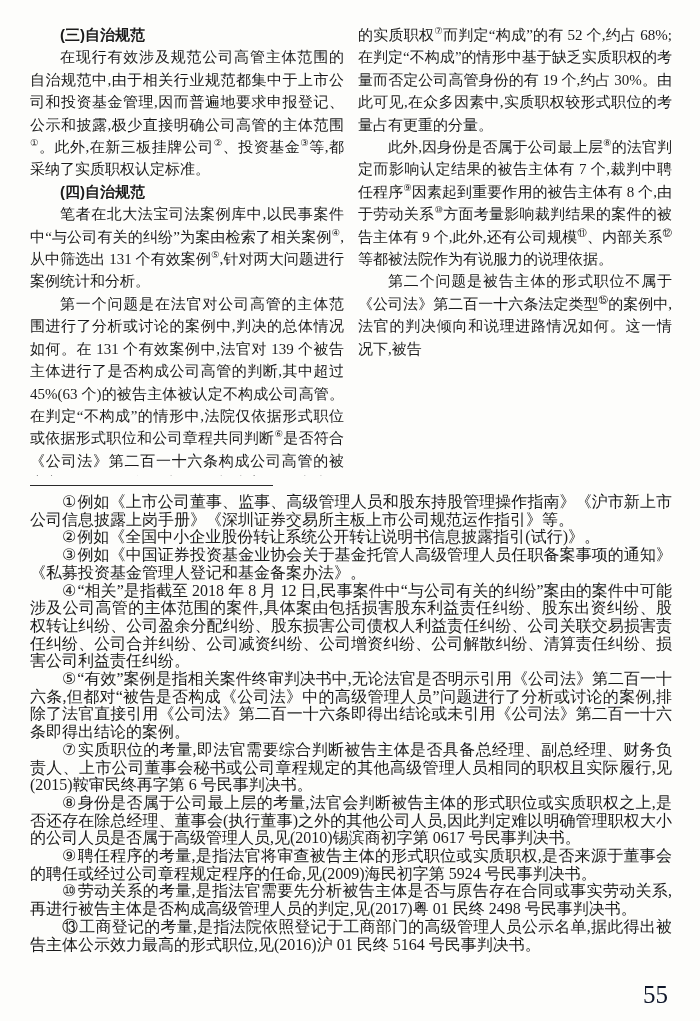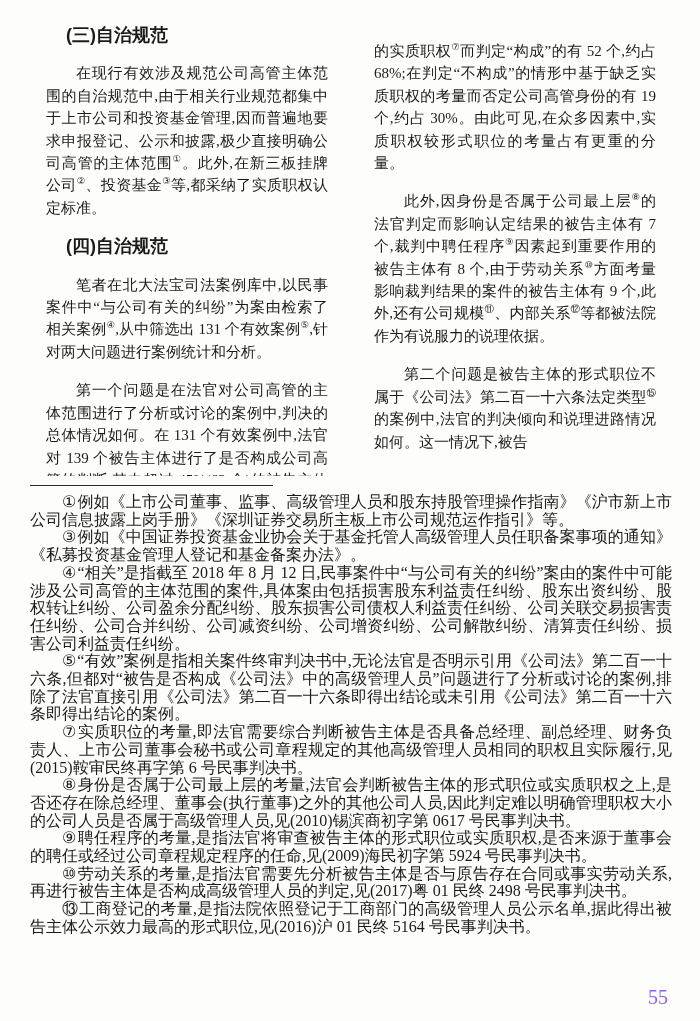--- a/index.html
+++ b/index.html
@@ -19,26 +19,26 @@
     gap:14px;
     height:452px;
     overflow:hidden;
   }
   .col{
     width:314px;
     font-size:15px;
     line-height:22.4px;
     text-align:justify;
   }
-  .para{margin:16px;text-indent:2em;}
+  .para{margin:0;text-indent:2em;}
   .para.noindent{text-indent:0;}
   .heading{
     font-family:"Liberation Sans","DejaVu Sans",sans-serif;
     font-weight:700;
-    font-size:18px;
+    font-size:15px;
     line-height:22.4px;
     text-indent:2em;
     margin:0;
   }
   sup.fnref{
     font-size:9.5px;
     line-height:0;
     vertical-align:super;
   }
   .fn-sep{
@@ -52,22 +52,22 @@
     font-size:16px;
     line-height:17.7px;
     text-align:justify;
   }
   .footnote{margin:0;text-indent:2em;}
   .fn-marker{margin-right:1px;}
   .page-number{
     position:absolute;
     right:32px;
     bottom:12px;
-    font-size:20px;
-    color:#8b5cf6;
+    font-size:25px;
+    color:#0f172a;
   }
 </style>
 </head>
 <body>
 
 <div class="page">
   <div class="body-columns">
     <div class="col" id="left-col">
         <div class="heading">(三)自治规范</div>
         <p class="para">在现行有效涉及规范公司高管主体范围的自治规范中,由于相关行业规范都集中于上市公司和投资基金管理,因而普遍地要求申报登记、公示和披露,极少直接明确公司高管的主体范围<sup class="fnref">①</sup>。此外,在新三板挂牌公司<sup class="fnref">②</sup>、投资基金<sup class="fnref">③</sup>等,都采纳了实质职权认定标准。</p>
@@ -77,20 +77,21 @@
       </div>
     <div class="col" id="right-col">
         <p class="para noindent">的实质职权<sup class="fnref">⑦</sup>而判定“构成”的有 52 个,约占 68%;在判定“不构成”的情形中基于缺乏实质职权的考量而否定公司高管身份的有 19 个,约占 30%。由此可见,在众多因素中,实质职权较形式职位的考量占有更重的分量。</p>
         <p class="para">此外,因身份是否属于公司最上层<sup class="fnref">⑧</sup>的法官判定而影响认定结果的被告主体有 7 个,裁判中聘任程序<sup class="fnref">⑨</sup>因素起到重要作用的被告主体有 8 个,由于劳动关系<sup class="fnref">⑩</sup>方面考量影响裁判结果的案件的被告主体有 9 个,此外,还有公司规模<sup class="fnref">⑪</sup>、内部关系<sup class="fnref">⑫</sup>等都被法院作为有说服力的说理依据。</p>
         <p class="para">第二个问题是被告主体的形式职位不属于《公司法》第二百一十六条法定类型<sup class="fnref">⑮</sup>的案例中,法官的判决倾向和说理进路情况如何。这一情况下,被告</p>
       </div>
   </div>
   <div class="fn-sep"></div>
   <div class="footnotes" id="footnotes">
       <p class="footnote"><span class="fn-marker">①</span>例如《上市公司董事、监事、高级管理人员和股东持股管理操作指南》《沪市新上市公司信息披露上岗手册》《深圳证券交易所主板上市公司规范运作指引》等。</p>
+      <p class="footnote"><span class="fn-marker">②</span>例如《全国中小企业股份转让系统公开转让说明书信息披露指引(试行)》。</p>
       <p class="footnote"><span class="fn-marker">③</span>例如《中国证券投资基金业协会关于基金托管人高级管理人员任职备案事项的通知》《私募投资基金管理人登记和基金备案办法》。</p>
       <p class="footnote"><span class="fn-marker">④</span>“相关”是指截至 2018 年 8 月 12 日,民事案件中“与公司有关的纠纷”案由的案件中可能涉及公司高管的主体范围的案件,具体案由包括损害股东利益责任纠纷、股东出资纠纷、股权转让纠纷、公司盈余分配纠纷、股东损害公司债权人利益责任纠纷、公司关联交易损害责任纠纷、公司合并纠纷、公司减资纠纷、公司增资纠纷、公司解散纠纷、清算责任纠纷、损害公司利益责任纠纷。</p>
       <p class="footnote"><span class="fn-marker">⑤</span>“有效”案例是指相关案件终审判决书中,无论法官是否明示引用《公司法》第二百一十六条,但都对“被告是否构成《公司法》中的高级管理人员”问题进行了分析或讨论的案例,排除了法官直接引用《公司法》第二百一十六条即得出结论或未引用《公司法》第二百一十六条即得出结论的案例。</p>
       <p class="footnote"><span class="fn-marker">⑦</span>实质职位的考量,即法官需要综合判断被告主体是否具备总经理、副总经理、财务负责人、上市公司董事会秘书或公司章程规定的其他高级管理人员相同的职权且实际履行,见(2015)鞍审民终再字第 6 号民事判决书。</p>
       <p class="footnote"><span class="fn-marker">⑧</span>身份是否属于公司最上层的考量,法官会判断被告主体的形式职位或实质职权之上,是否还存在除总经理、董事会(执行董事)之外的其他公司人员,因此判定难以明确管理职权大小的公司人员是否属于高级管理人员,见(2010)锡滨商初字第 0617 号民事判决书。</p>
       <p class="footnote"><span class="fn-marker">⑨</span>聘任程序的考量,是指法官将审查被告主体的形式职位或实质职权,是否来源于董事会的聘任或经过公司章程规定程序的任命,见(2009)海民初字第 5924 号民事判决书。</p>
       <p class="footnote"><span class="fn-marker">⑩</span>劳动关系的考量,是指法官需要先分析被告主体是否与原告存在合同或事实劳动关系,再进行被告主体是否构成高级管理人员的判定,见(2017)粤 01 民终 2498 号民事判决书。</p>
       <p class="footnote"><span class="fn-marker">⑬</span>工商登记的考量,是指法院依照登记于工商部门的高级管理人员公示名单,据此得出被告主体公示效力最高的形式职位,见(2016)沪 01 民终 5164 号民事判决书。</p>
     </div>
   <div class="page-number">55</div>

